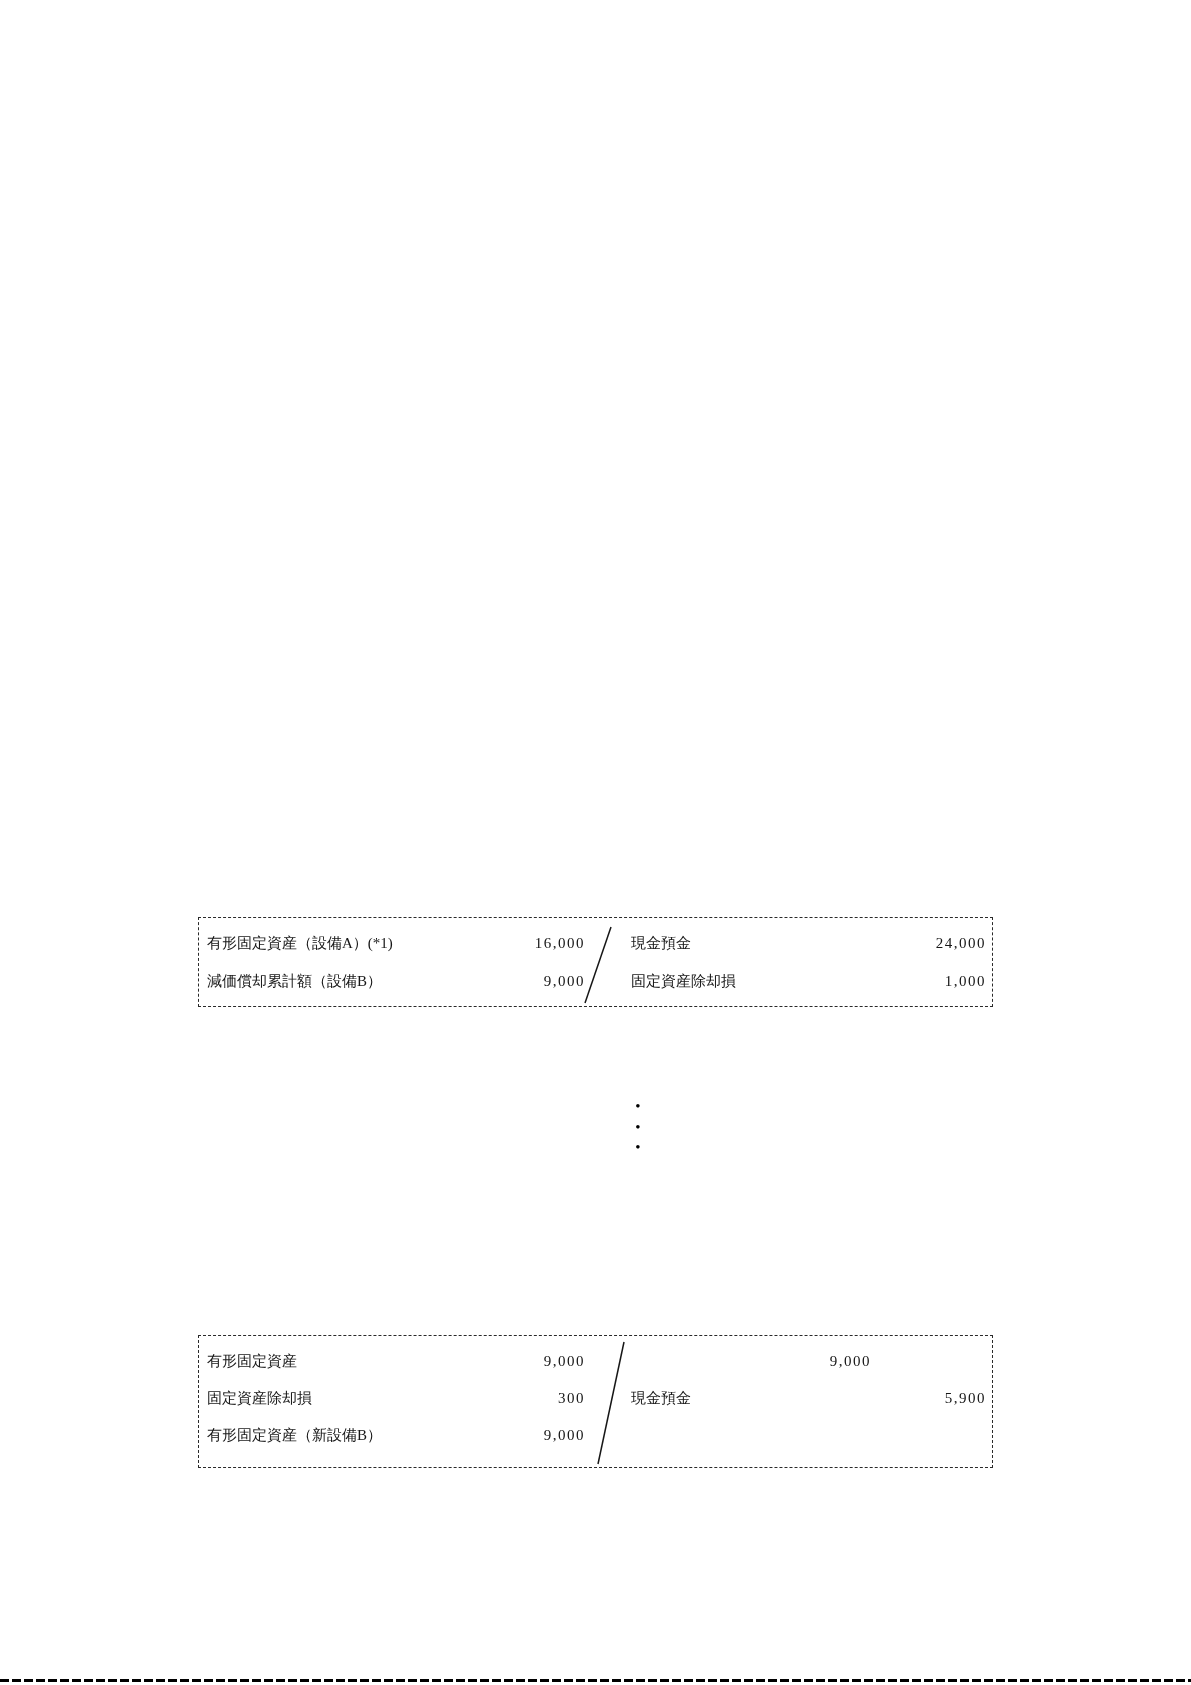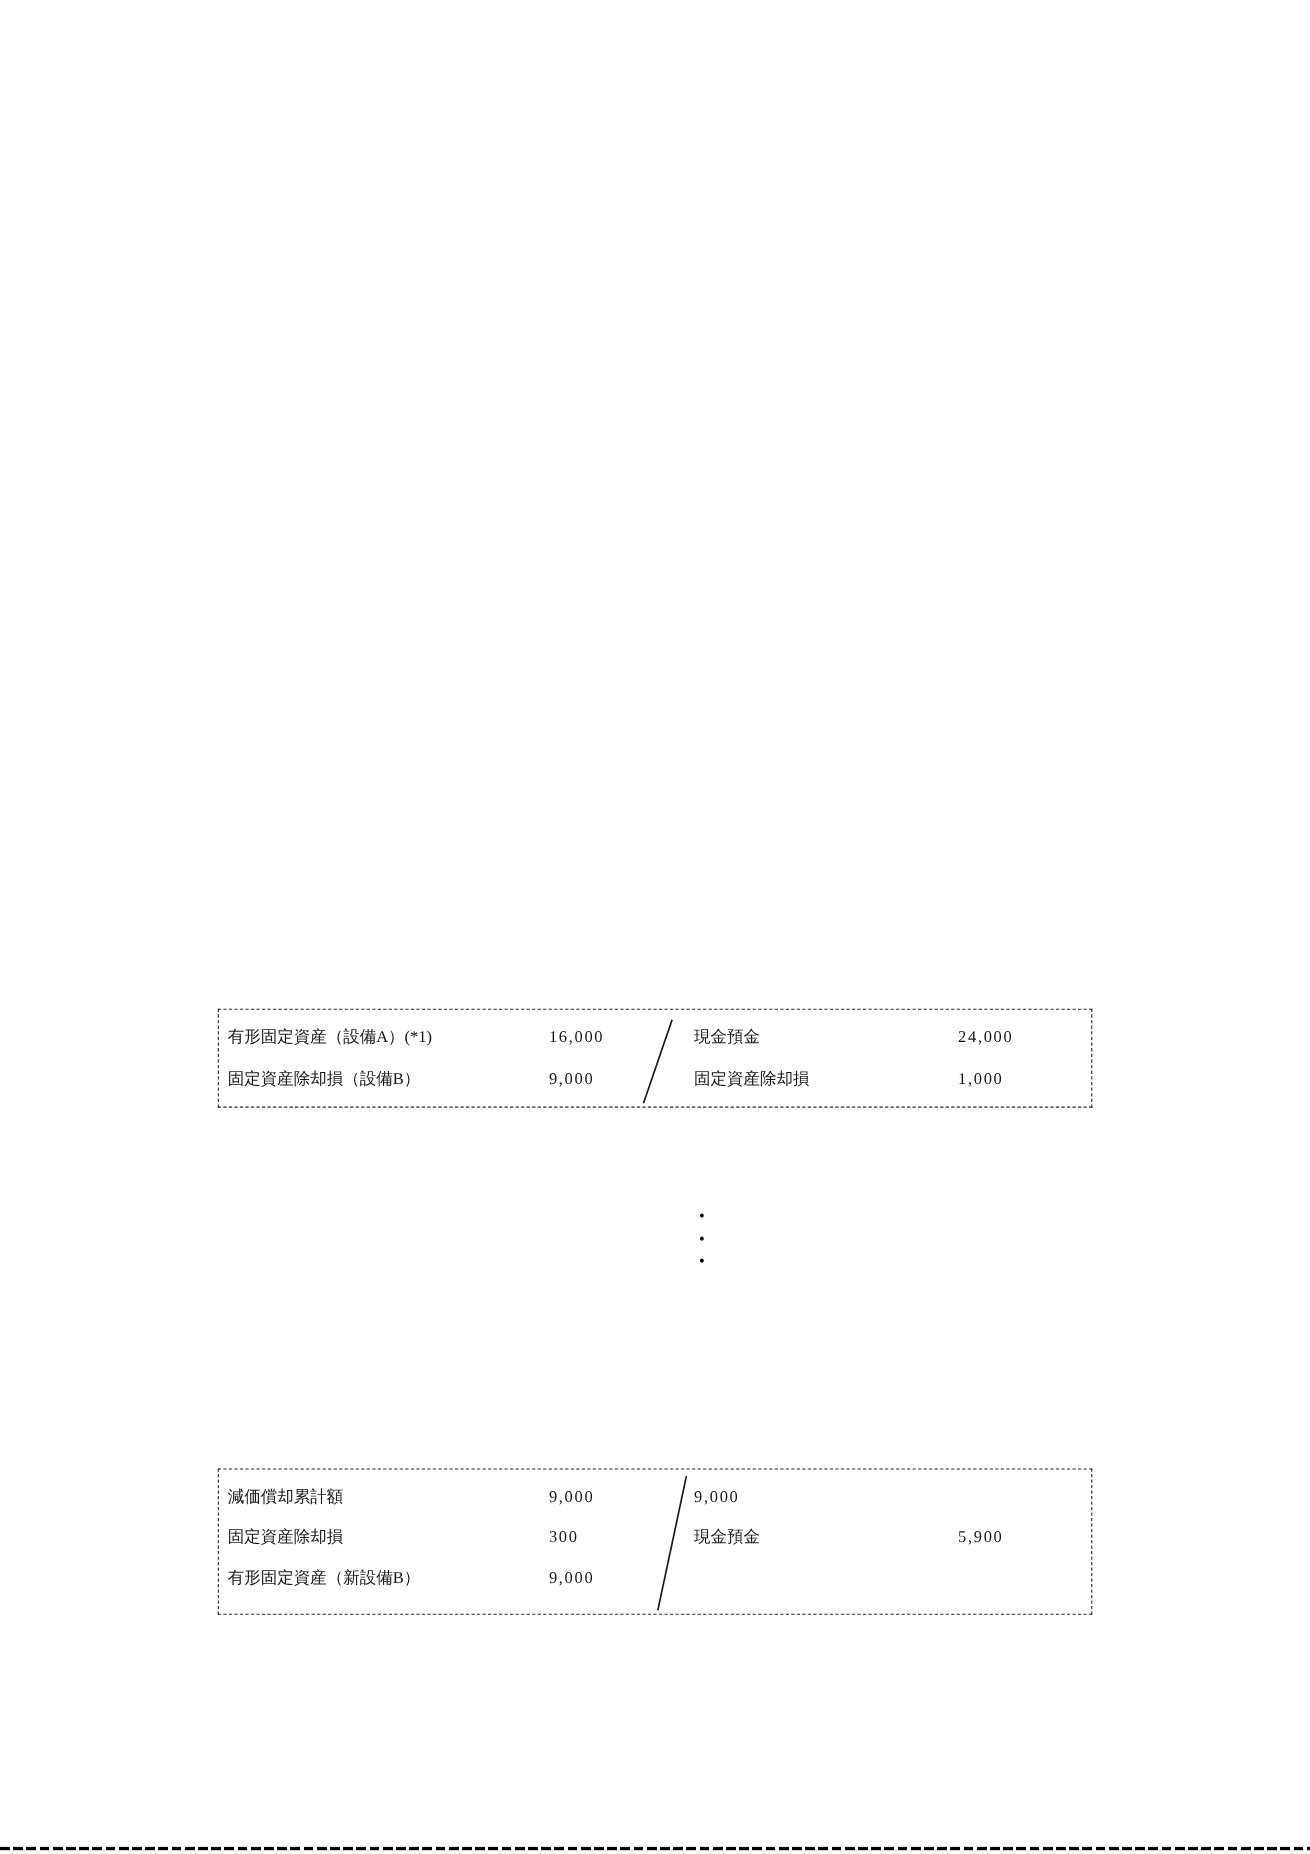--- a/index.html
+++ b/index.html
@@ -48,20 +48,21 @@
     font-size: 15px;
     line-height: 37px;
     white-space: nowrap;
   }
   #journal-box-1 .entry-row { height: 38px; }
   .acct {
     text-align: left;
     overflow: visible;
   }
   .amount {
+    text-align: right;
     letter-spacing: 1.5px;
     font-variant-numeric: tabular-nums;
   }
   .credit-acct { padding-left: 0; }
   .ellipsis-dots {
     position: absolute;
     left: 630px;
     top: 1096px;
     width: 16px;
     text-align: center;
@@ -85,40 +86,40 @@
 
 <div class="journal-box" id="journal-box-1">
   <div class="entry-row">
     <div class="acct">有形固定資産（設備A）(*1)</div>
     <div class="amount">16,000</div>
     <div></div>
     <div class="acct credit-acct">現金預金</div>
     <div class="amount">24,000</div>
   </div>
   <div class="entry-row">
-    <div class="acct">固定資産除却損（設備B）</div>
+    <div class="acct">減価償却累計額（設備B）</div>
     <div class="amount">9,000</div>
     <div></div>
     <div class="acct credit-acct">固定資産除却損</div>
     <div class="amount">1,000</div>
   </div>
   <svg class="slash-svg" width="793" height="88" viewBox="0 0 793 88">
     <line x1="386" y1="85" x2="412" y2="9" stroke="#161616" stroke-width="1.5"></line>
   </svg>
 </div>
 
 <div class="ellipsis-dots">
   <span>•</span>
   <span>•</span>
   <span>•</span>
 </div>
 
 <div class="journal-box" id="journal-box-2">
   <div class="entry-row">
-    <div class="acct">減価償却累計額</div>
+    <div class="acct">有形固定資産</div>
     <div class="amount">9,000</div>
     <div></div>
     <div class="amount">9,000</div>
   </div>
   <div class="entry-row">
     <div class="acct">固定資産除却損</div>
     <div class="amount">300</div>
     <div></div>
     <div class="acct credit-acct">現金預金</div>
     <div class="amount">5,900</div>

